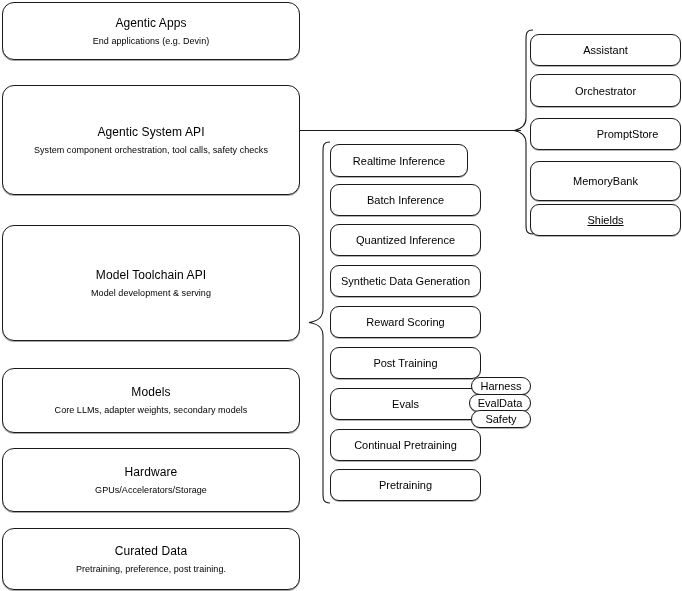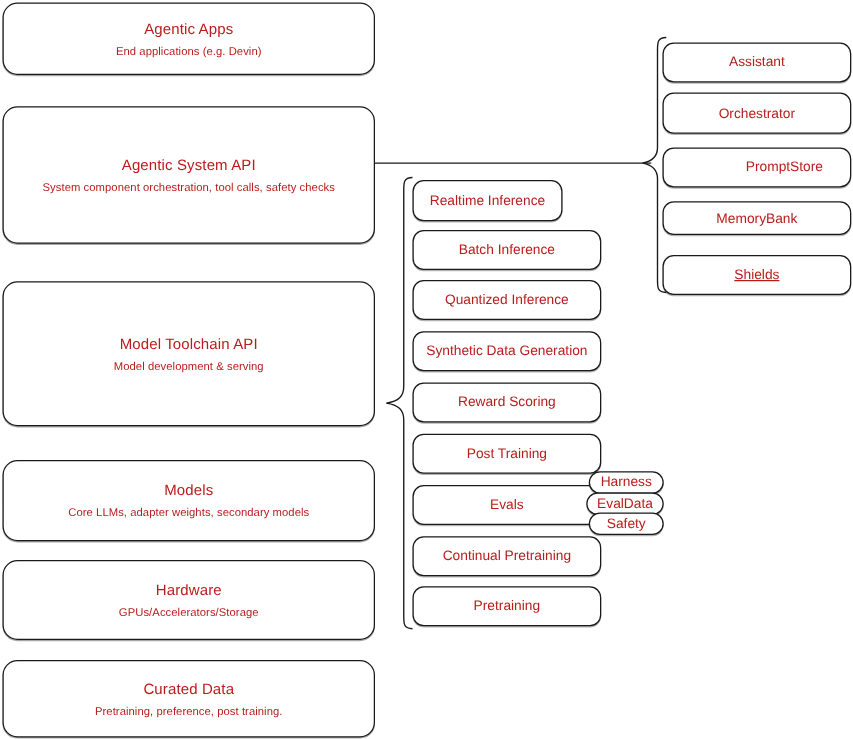--- a/index.html
+++ b/index.html
@@ -18,21 +18,21 @@
   .node {
     position: absolute;
     box-sizing: border-box;
     background: #ffffff;
     border: 1px solid #1a1a1a;
     display: flex;
     flex-direction: column;
     align-items: center;
     justify-content: center;
     text-align: center;
-    color: #b91c1c;
+    color: #000000;
   }
   
   .layer {
     border-radius: 12px;
     box-shadow: 0 1px 0 rgba(0,0,0,0.35);
   }
   .layer .title {
     font-size: 12px;
     line-height: 15px;
     letter-spacing: 0.1px;
@@ -108,21 +108,21 @@
     <div class="title">Curated Data</div>
     <div class="subtitle">Pretraining, preference, post training.</div>
   </div>
 
   <div class="connector" style="left:300px; top:130px; width:221px;"></div>
 
   <svg class="brace" style="left:308px; top:141px;" width="24" height="363" viewBox="0 0 24 363">
     <path d="M22 1 C15 1, 15 5, 15 11 L15 168 C15 176, 11 180, 1 181.5 C11 183, 15 187, 15 195 L15 352 C15 358, 15 362, 22 362"></path>
   </svg>
 
-  <div class="node chip" style="left:330px; top:144px; width:120px; height:33px;">
+  <div class="node chip" style="left:330px; top:144px; width:138px; height:33px;">
     <span>Realtime Inference</span>
   </div>
 
   <div class="node chip" style="left:330px; top:184px; width:151px; height:32px;text-align:right;">
     <span>Batch Inference</span>
   </div>
 
   <div class="node chip" style="left:330px; top:224px; width:151px; height:32px;">
     <span>Quantized Inference</span>
   </div>
@@ -172,21 +172,21 @@
   </div>
 
   <div class="node chip" style="left:530px; top:74px; width:151px; height:33px;">
     <span>Orchestrator</span>
   </div>
 
   <div class="node chip" style="left:530px; top:118px; width:151px; height:32px;padding-left:44px;">
     <span>PromptStore</span>
   </div>
 
-  <div class="node chip" style="left:530px; top:161px; width:151px; height:27px;">
+  <div class="node chip" style="left:530px; top:161px; width:151px; height:40px;">
     <span>MemoryBank</span>
   </div>
 
   <div class="node chip" style="left:530px; top:204px; width:151px; height:32px;text-decoration:underline;">
     <span>Shields</span>
   </div>
 
 </div>
 
 </body></html>

